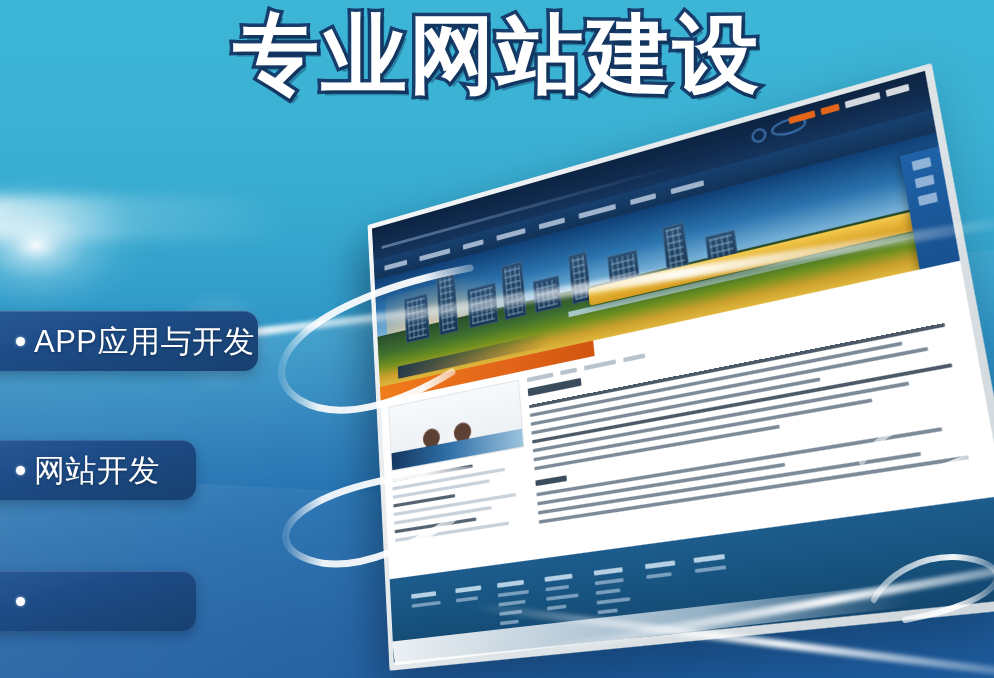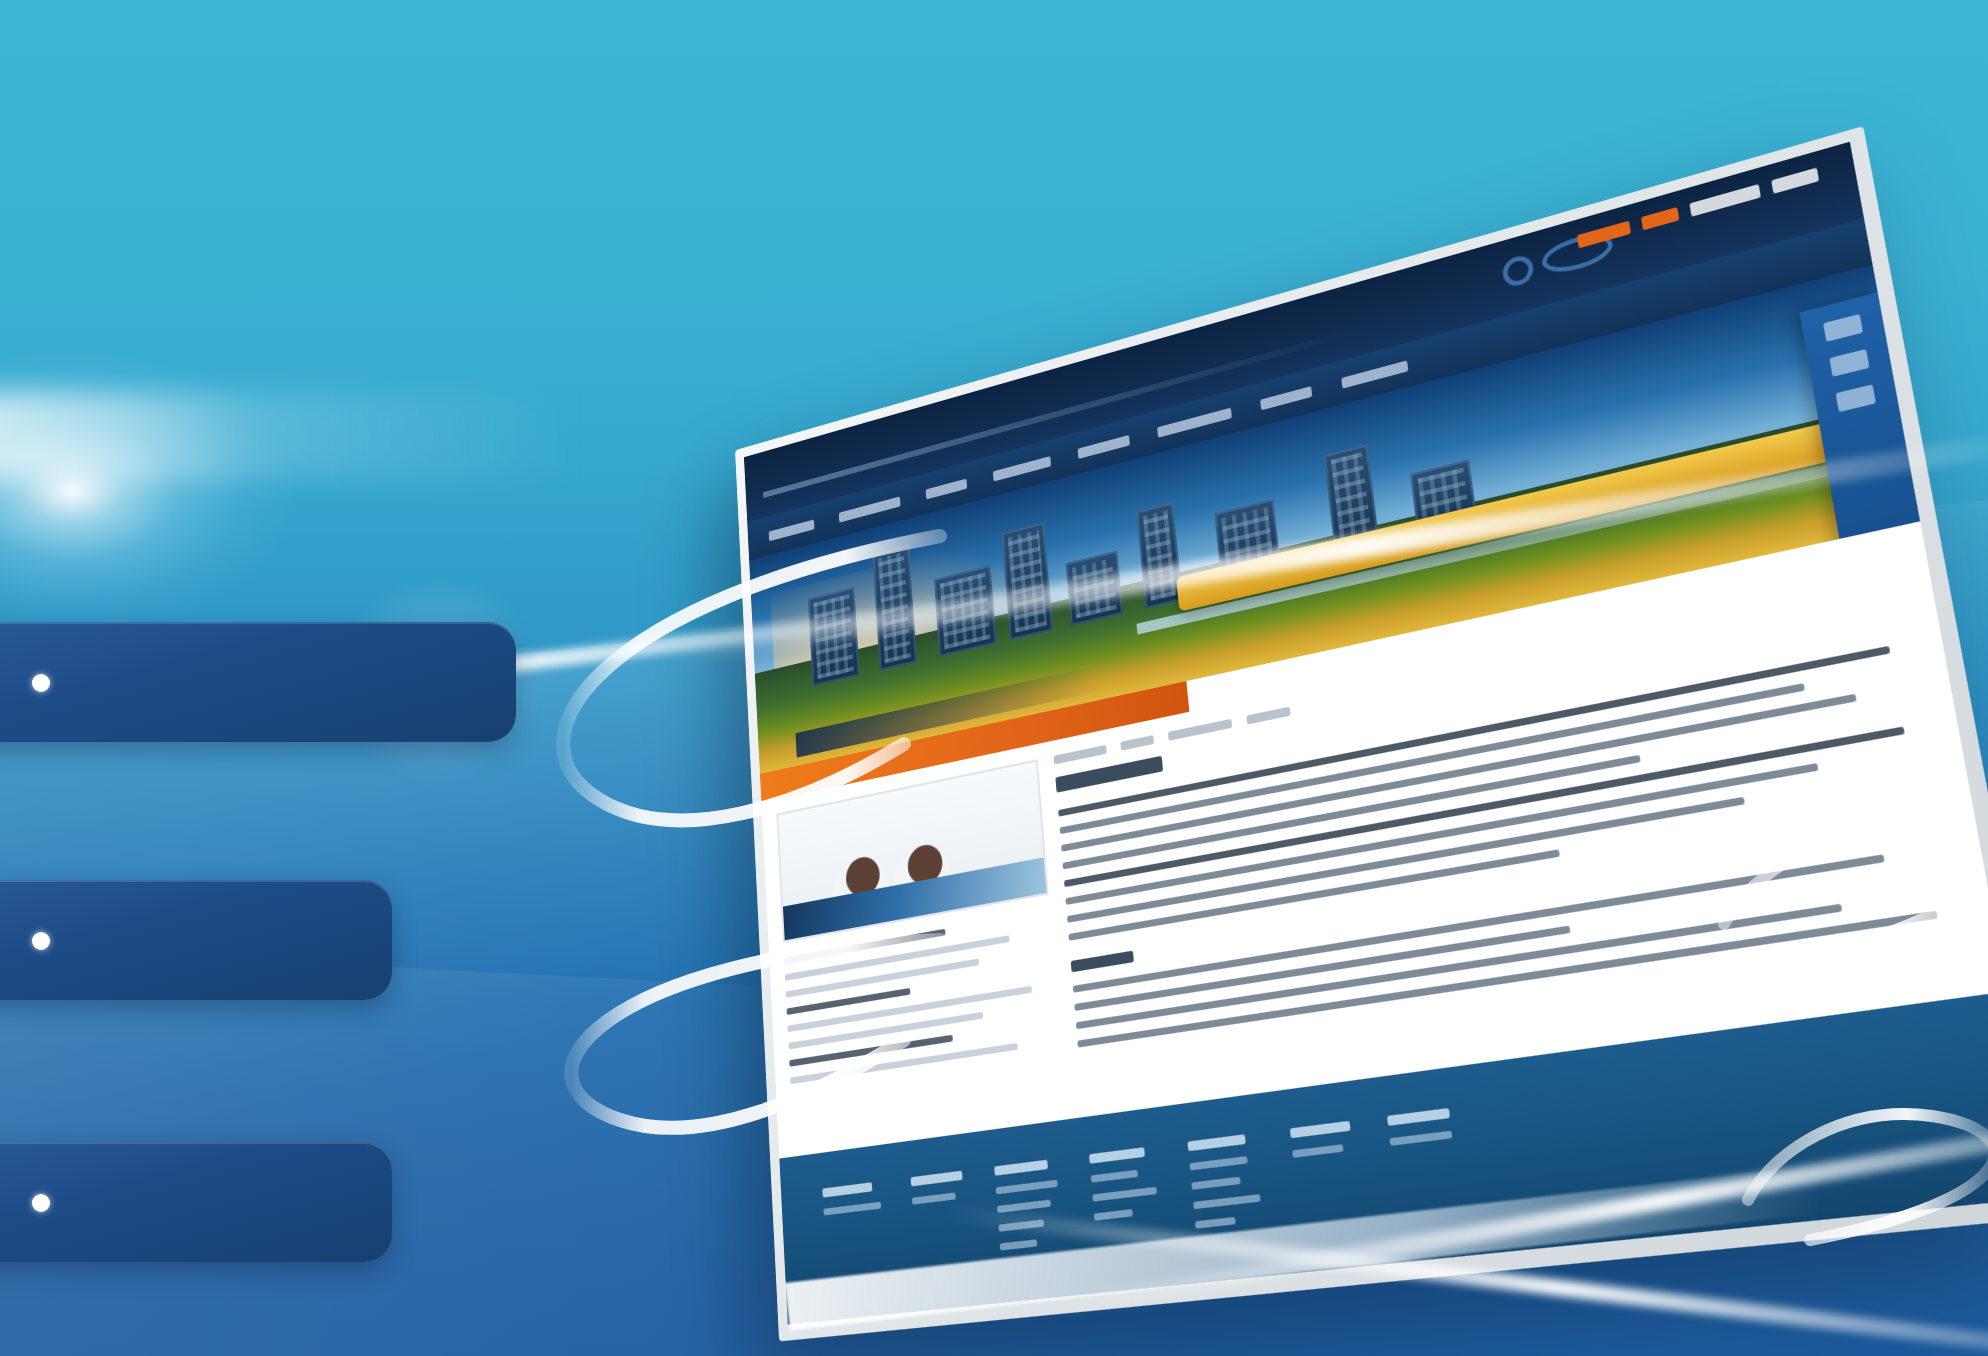--- a/index.html
+++ b/index.html
@@ -321,20 +321,21 @@
 
 <div id="stage">
 
   <div class="bg-base"></div>
   <div class="bg-sheen"></div>
   <div class="bg-sheen2"></div>
   <div class="flare"></div>
   <div class="flare-streak"></div>
   <div class="flare-orb"></div>
 
+  <div class="headline">专业网站建设</div>
 
   <div class="barcode">
     <span class="blk"></span>
     <span class="bars">
       <i></i>
         <i class="w"></i>
         <i class="s"></i>
         <i></i>
         <i class="w"></i>
         <i class="s"></i>
@@ -514,21 +515,23 @@
     </svg>
   </div>
 
   <div class="glow-streak" id="streakA"></div>
   <div class="glow-streak" id="streakB"></div>
   <div class="glow-streak" id="streakC"></div>
   <div class="glow-streak" id="streakD"></div>
 
   <div class="pill" id="pill0">
     <span class="dot"></span>
+    <span class="txt">APP应用与开发</span>
   </div>
   <div class="pill" id="pill1">
     <span class="dot"></span>
+    <span class="txt">网站开发</span>
   </div>
   <div class="pill" id="pill2">
     <span class="dot"></span>
   </div>
 
 </div>
 
 </body></html>

